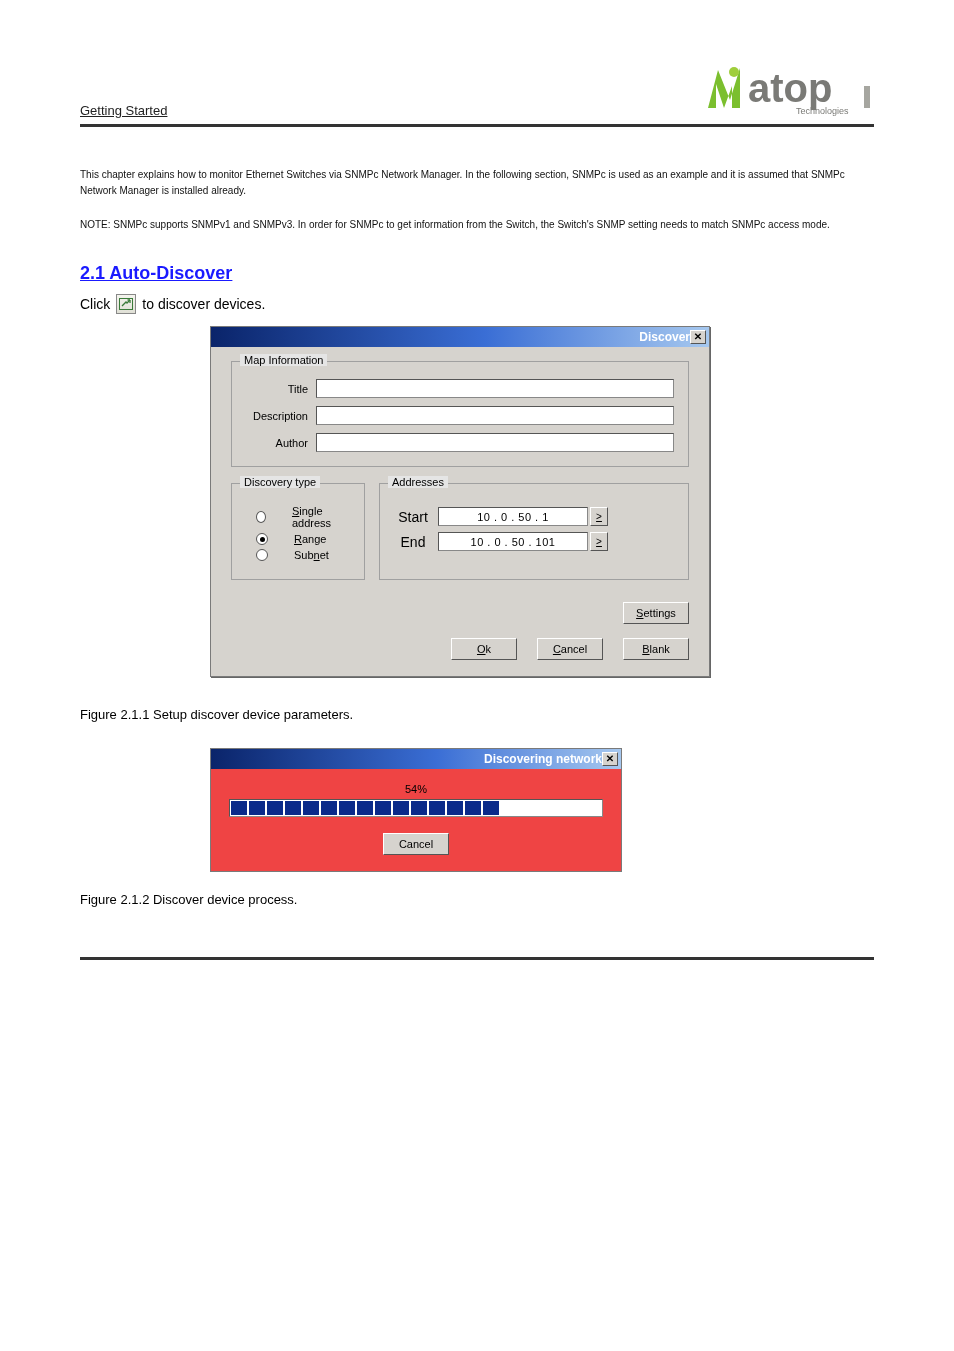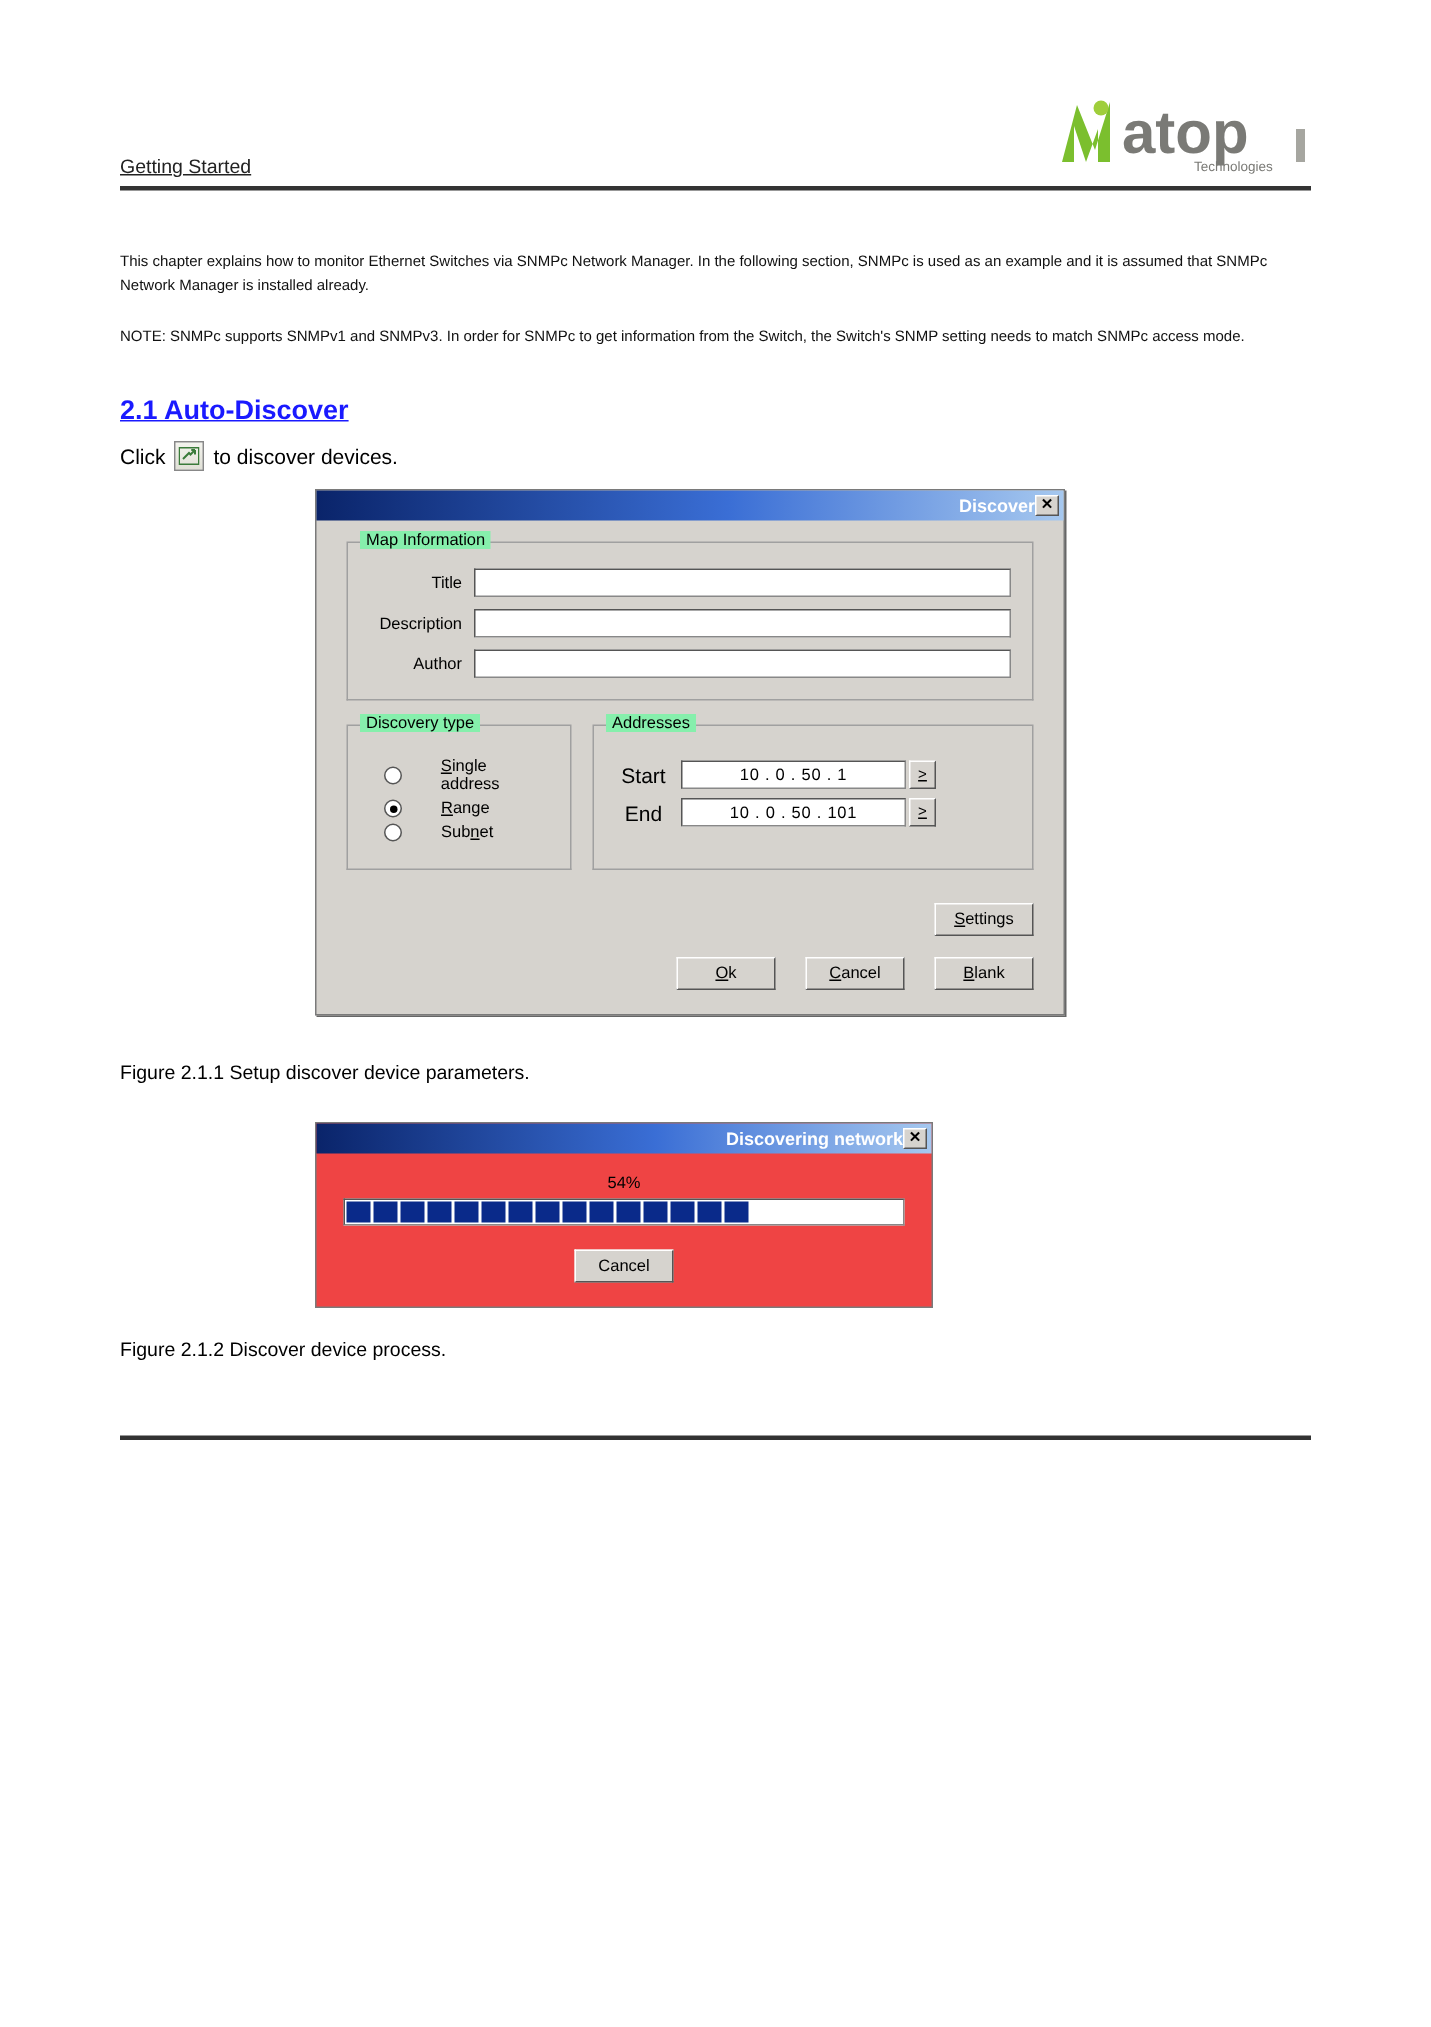--- a/index.html
+++ b/index.html
@@ -121,21 +121,21 @@
   .groupbox::before {
     content: "";
     position: absolute;
     top: 0; left: 0; right: 0;
     border-top: 1px solid #a0a0a0;
   }
   .group-legend {
     position: absolute;
     top: -7px;
     left: 8px;
-    background: #86efac;
+    background: #e5e5e5;
     padding: 0 4px;
     font-size: 11px;
   }
   .form-row {
     display: flex;
     align-items: center;
     margin-bottom: 8px;
   }
   .form-label {
     width: 70px;
@@ -151,21 +151,21 @@
     border-left-color: #555;
     background: #fff;
     font-size: 11px;
     padding: 0 4px;
   }
   .middle-row {
     display: flex;
     gap: 14px;
   }
   .discovery-group {
-    width: 150px;
+    width: 134px;
     padding-left: 24px;
   }
   .addresses-group {
     flex: 1;
   }
   .radio-row {
     display: flex;
     align-items: center;
     margin: 4px 0;
     font-size: 11px;

